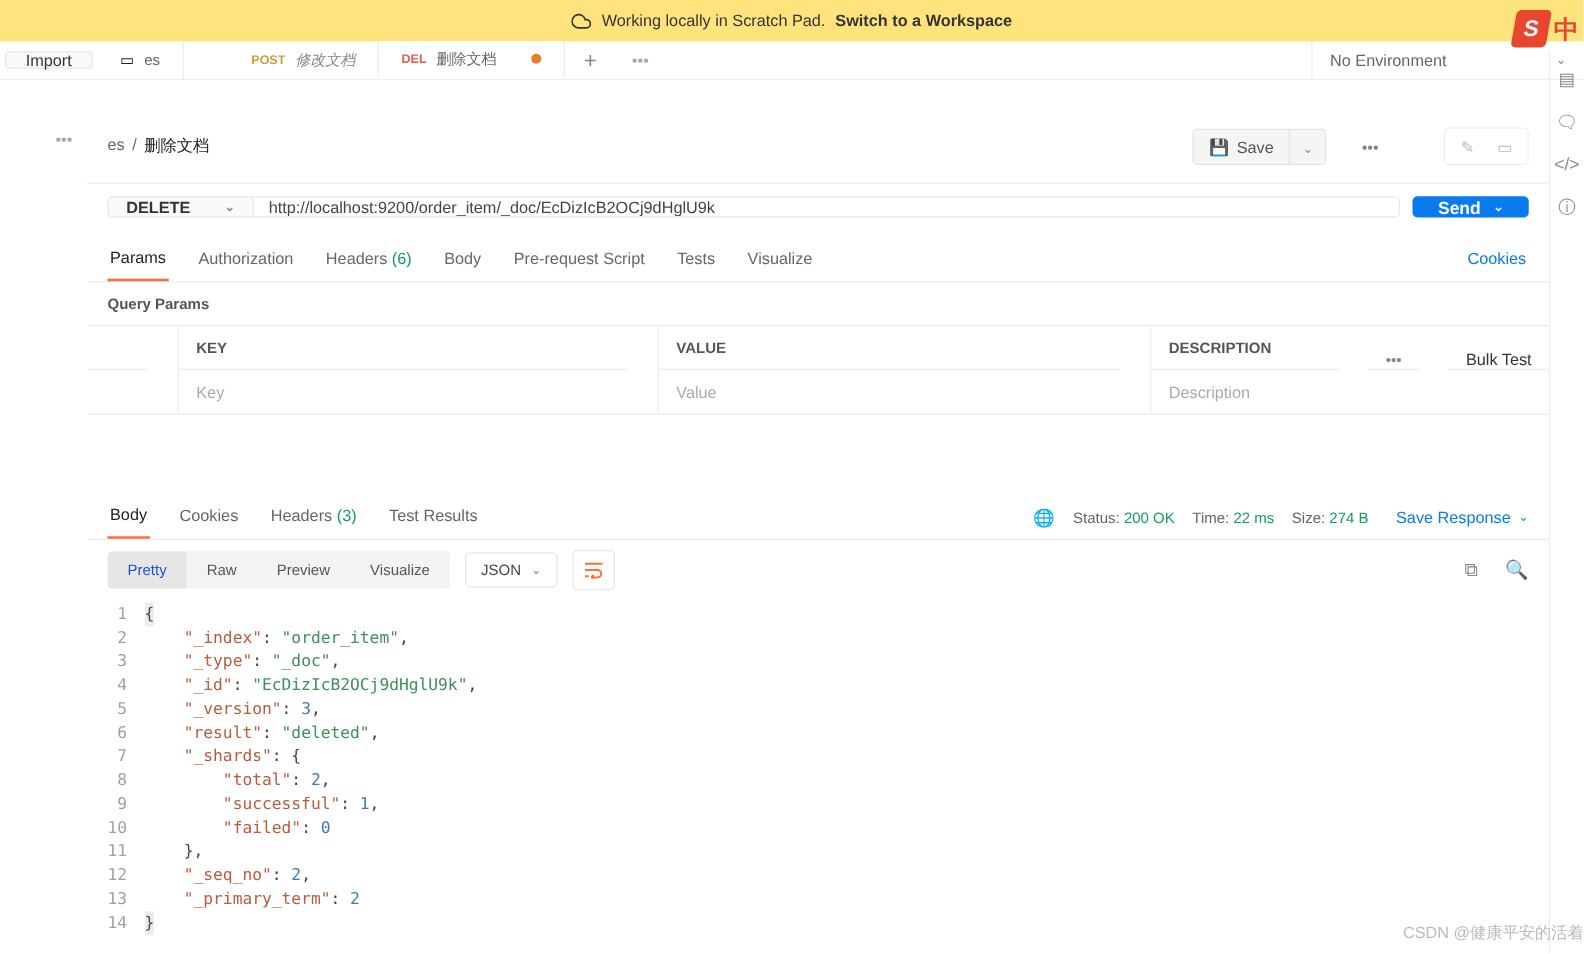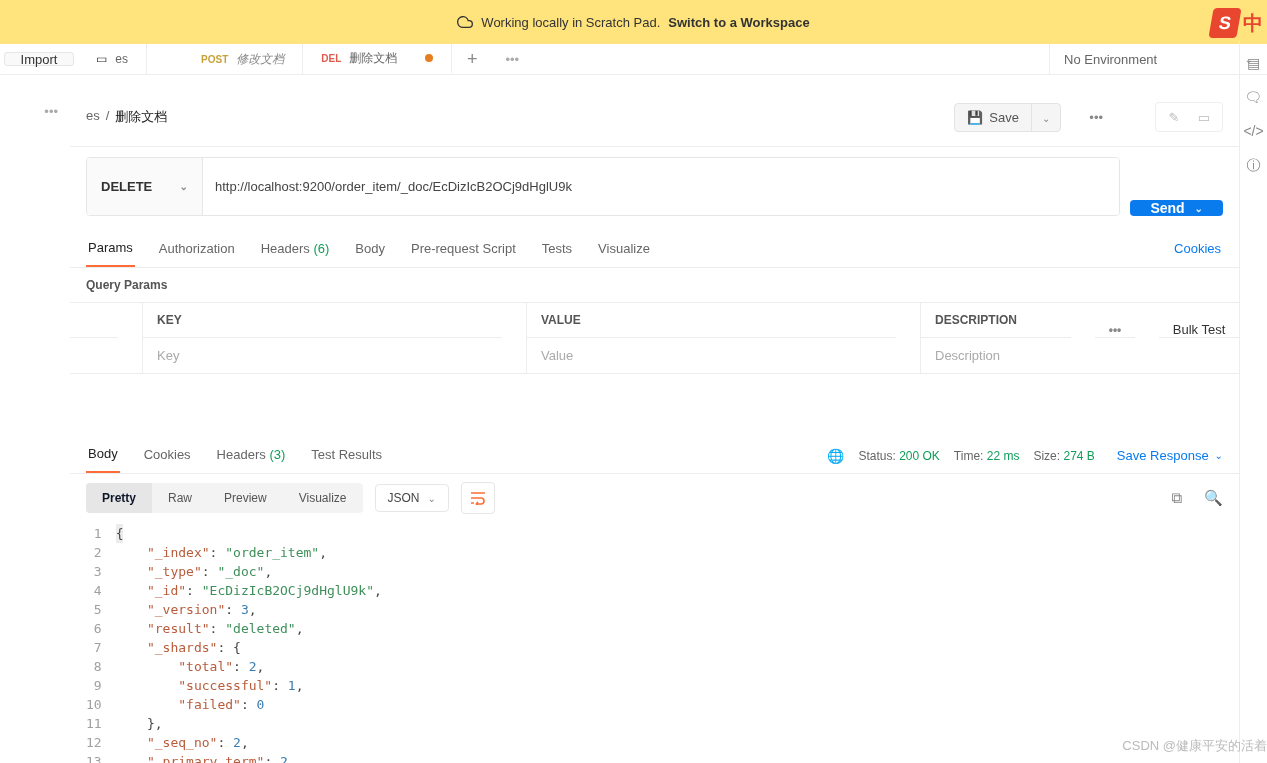--- a/index.html
+++ b/index.html
@@ -1,17 +1,17 @@
 <!DOCTYPE html>
 <html><head>
 <meta charset="utf-8">
 <style>
 * { box-sizing: border-box; margin: 0; padding: 0; }
 body { font-family: -apple-system, BlinkMacSystemFont, "Segoe UI", Arial, sans-serif; font-size: 13px; color: #212121; background: #fff; width: 1267px; height: 763px; overflow: hidden; position: relative; }
-.banner { background: #ffe47e; height: 44px; display: flex; align-items: center; justify-content: center; gap: 8px; font-size: 13px; color: #333; }
+.banner { background: #ffe47e; height: 33px; display: flex; align-items: center; justify-content: center; gap: 8px; font-size: 13px; color: #333; }
 .banner b { font-weight: 600; }
 .banner svg { width: 16px; height: 16px; }
 .row2 { display: flex; height: 31px; border-bottom: 1px solid #ededed; }
 .import-btn { width: 70px; display: flex; align-items: center; justify-content: center; background: #f9f9f9; border: 1px solid #e6e6e6; border-radius: 3px; margin: 8px 4px 8px 4px; font-size: 13px; color: #333; cursor: pointer; }
 .tabs { display: flex; flex: 1; align-items: stretch; }
 .tab { display: flex; align-items: center; gap: 8px; padding: 0 18px; border-right: 1px solid #ededed; cursor: pointer; font-size: 12px; }
 .tab.active { background: #fff; border-bottom: 2px solid #fff; }
 .tab .method-post { color: #c8a13b; font-size: 10px; font-weight: 600; padding-left: 36px; }
 .tab .method-del { color: #e05b4e; font-size: 10px; font-weight: 600; }
 .tab .label { color: #666; }
@@ -31,21 +31,21 @@
 .save-group { display: flex; align-items: center; border: 1px solid #e3e3e3; border-radius: 4px; background: #f5f5f5; }
 .save-btn { display: flex; align-items: center; gap: 6px; padding: 6px 12px; cursor: pointer; font-size: 13px; color: #555; border-right: 1px solid #e3e3e3; }
 .save-caret { padding: 6px 10px; cursor: pointer; color: #777; }
 .hdr-more { margin-left: 6px; padding: 6px 8px; color: #888; cursor: pointer; }
 .hdr-icons { margin-left: 30px; display: flex; gap: 6px; border: 1px solid #eee; border-radius: 4px; padding: 4px 6px; }
 .hdr-icons .ic { width: 24px; height: 20px; display: flex; align-items: center; justify-content: center; color: #bbb; cursor: pointer; }
 .url-row { display: flex; gap: 10px; padding: 10px 16px 12px; align-items: stretch; }
 .method-url { flex: 1; display: flex; border: 1px solid #e6e6e6; border-radius: 4px; overflow: hidden; }
 .method-sel { width: 116px; display: flex; align-items: center; justify-content: space-between; padding: 0 14px; background: #fafafa; border-right: 1px solid #e6e6e6; font-weight: 600; color: #333; cursor: pointer; }
 .url-input { flex: 1; padding: 0 12px; border: none; font-size: 13px; color: #444; outline: none; }
-.send-btn { display: flex; align-items: center; gap: 10px; background: #097bed; color: #fff; border-radius: 4px; padding: 0 20px; font-weight: 600; font-size: 14px; cursor: pointer; margin-top: 43px; }
+.send-btn { display: flex; align-items: center; gap: 10px; background: #097bed; color: #fff; border-radius: 4px; padding: 0 20px; font-weight: 600; font-size: 14px; cursor: pointer; }
 .send-btn .caret { font-size: 10px; opacity: .9; }
 .req-tabs { display: flex; gap: 22px; padding: 4px 16px 0; border-bottom: 1px solid #ededed; align-items: center; }
 .req-tab { padding: 8px 2px 10px; color: #666; cursor: pointer; font-size: 13px; }
 .req-tab.active { color: #222; border-bottom: 2px solid #ff6c37; font-weight: 500; }
 .req-tab .cnt { color: #0f9d58; }
 .req-spacer { flex: 1; }
 .cookies-link { color: #097bed; font-size: 13px; cursor: pointer; padding: 8px 2px 10px; }
 .subhead { padding: 10px 16px; font-size: 12px; color: #555; font-weight: 600; }
 .params-table { border: 1px solid #ededed; border-left: none; border-right: none; }
 .params-table .thead, .params-table .trow { display: flex; align-items: flex-end; gap: 24px; }
@@ -64,21 +64,21 @@
 .resp-tab.active { color: #222; border-bottom: 2px solid #ff6c37; font-weight: 500; }
 .resp-tab .cnt { color: #0f9d58; }
 .resp-spacer { flex: 1; }
 .resp-meta { display: flex; align-items: center; gap: 14px; color: #666; font-size: 12px; }
 .resp-meta .globe { color: #888; font-size: 14px; }
 .resp-meta .ok, .resp-meta .ms, .resp-meta .sz { color: #0f9d58; }
 .save-response { color: #097bed; cursor: pointer; font-size: 13px; display: flex; align-items: center; gap: 6px; }
 .resp-toolbar { display: flex; align-items: center; gap: 12px; padding: 8px 16px; }
 .pill-group { display: flex; background: #f3f3f3; border-radius: 4px; overflow: hidden; }
 .pill { padding: 8px 16px; color: #555; cursor: pointer; font-size: 12px; }
-.pill.active { background: #e6e6e6; color: #0f172a; font-weight: 700; }
+.pill.active { background: #e6e6e6; color: #1d4ed8; font-weight: 400; }
 .fmt-sel { display: flex; align-items: center; gap: 8px; padding: 6px 12px; border: 1px solid #e6e6e6; border-radius: 4px; background: #fff; color: #444; cursor: pointer; font-size: 12px; }
 .wrap-btn { width: 34px; height: 32px; display: flex; align-items: center; justify-content: center; border: 1px solid #e6e6e6; border-radius: 4px; background: #fff; cursor: pointer; }
 .wrap-btn svg { color: #ff6c37; }
 .tb-spacer { flex: 1; }
 .tb-ic { color: #888; cursor: pointer; font-size: 15px; margin-left: 10px; }
 .code-area { display: flex; font-family: Consolas, Menlo, monospace; font-size: 13px; padding: 2px 0 0 16px; }
 .lineno { text-align: right; color: #a0a0a0; padding-right: 14px; user-select: none; }
 .lineno div { height: 19px; line-height: 19px; }
 .code { position: relative; }
 .code div.line { height: 19px; line-height: 19px; white-space: pre; }

